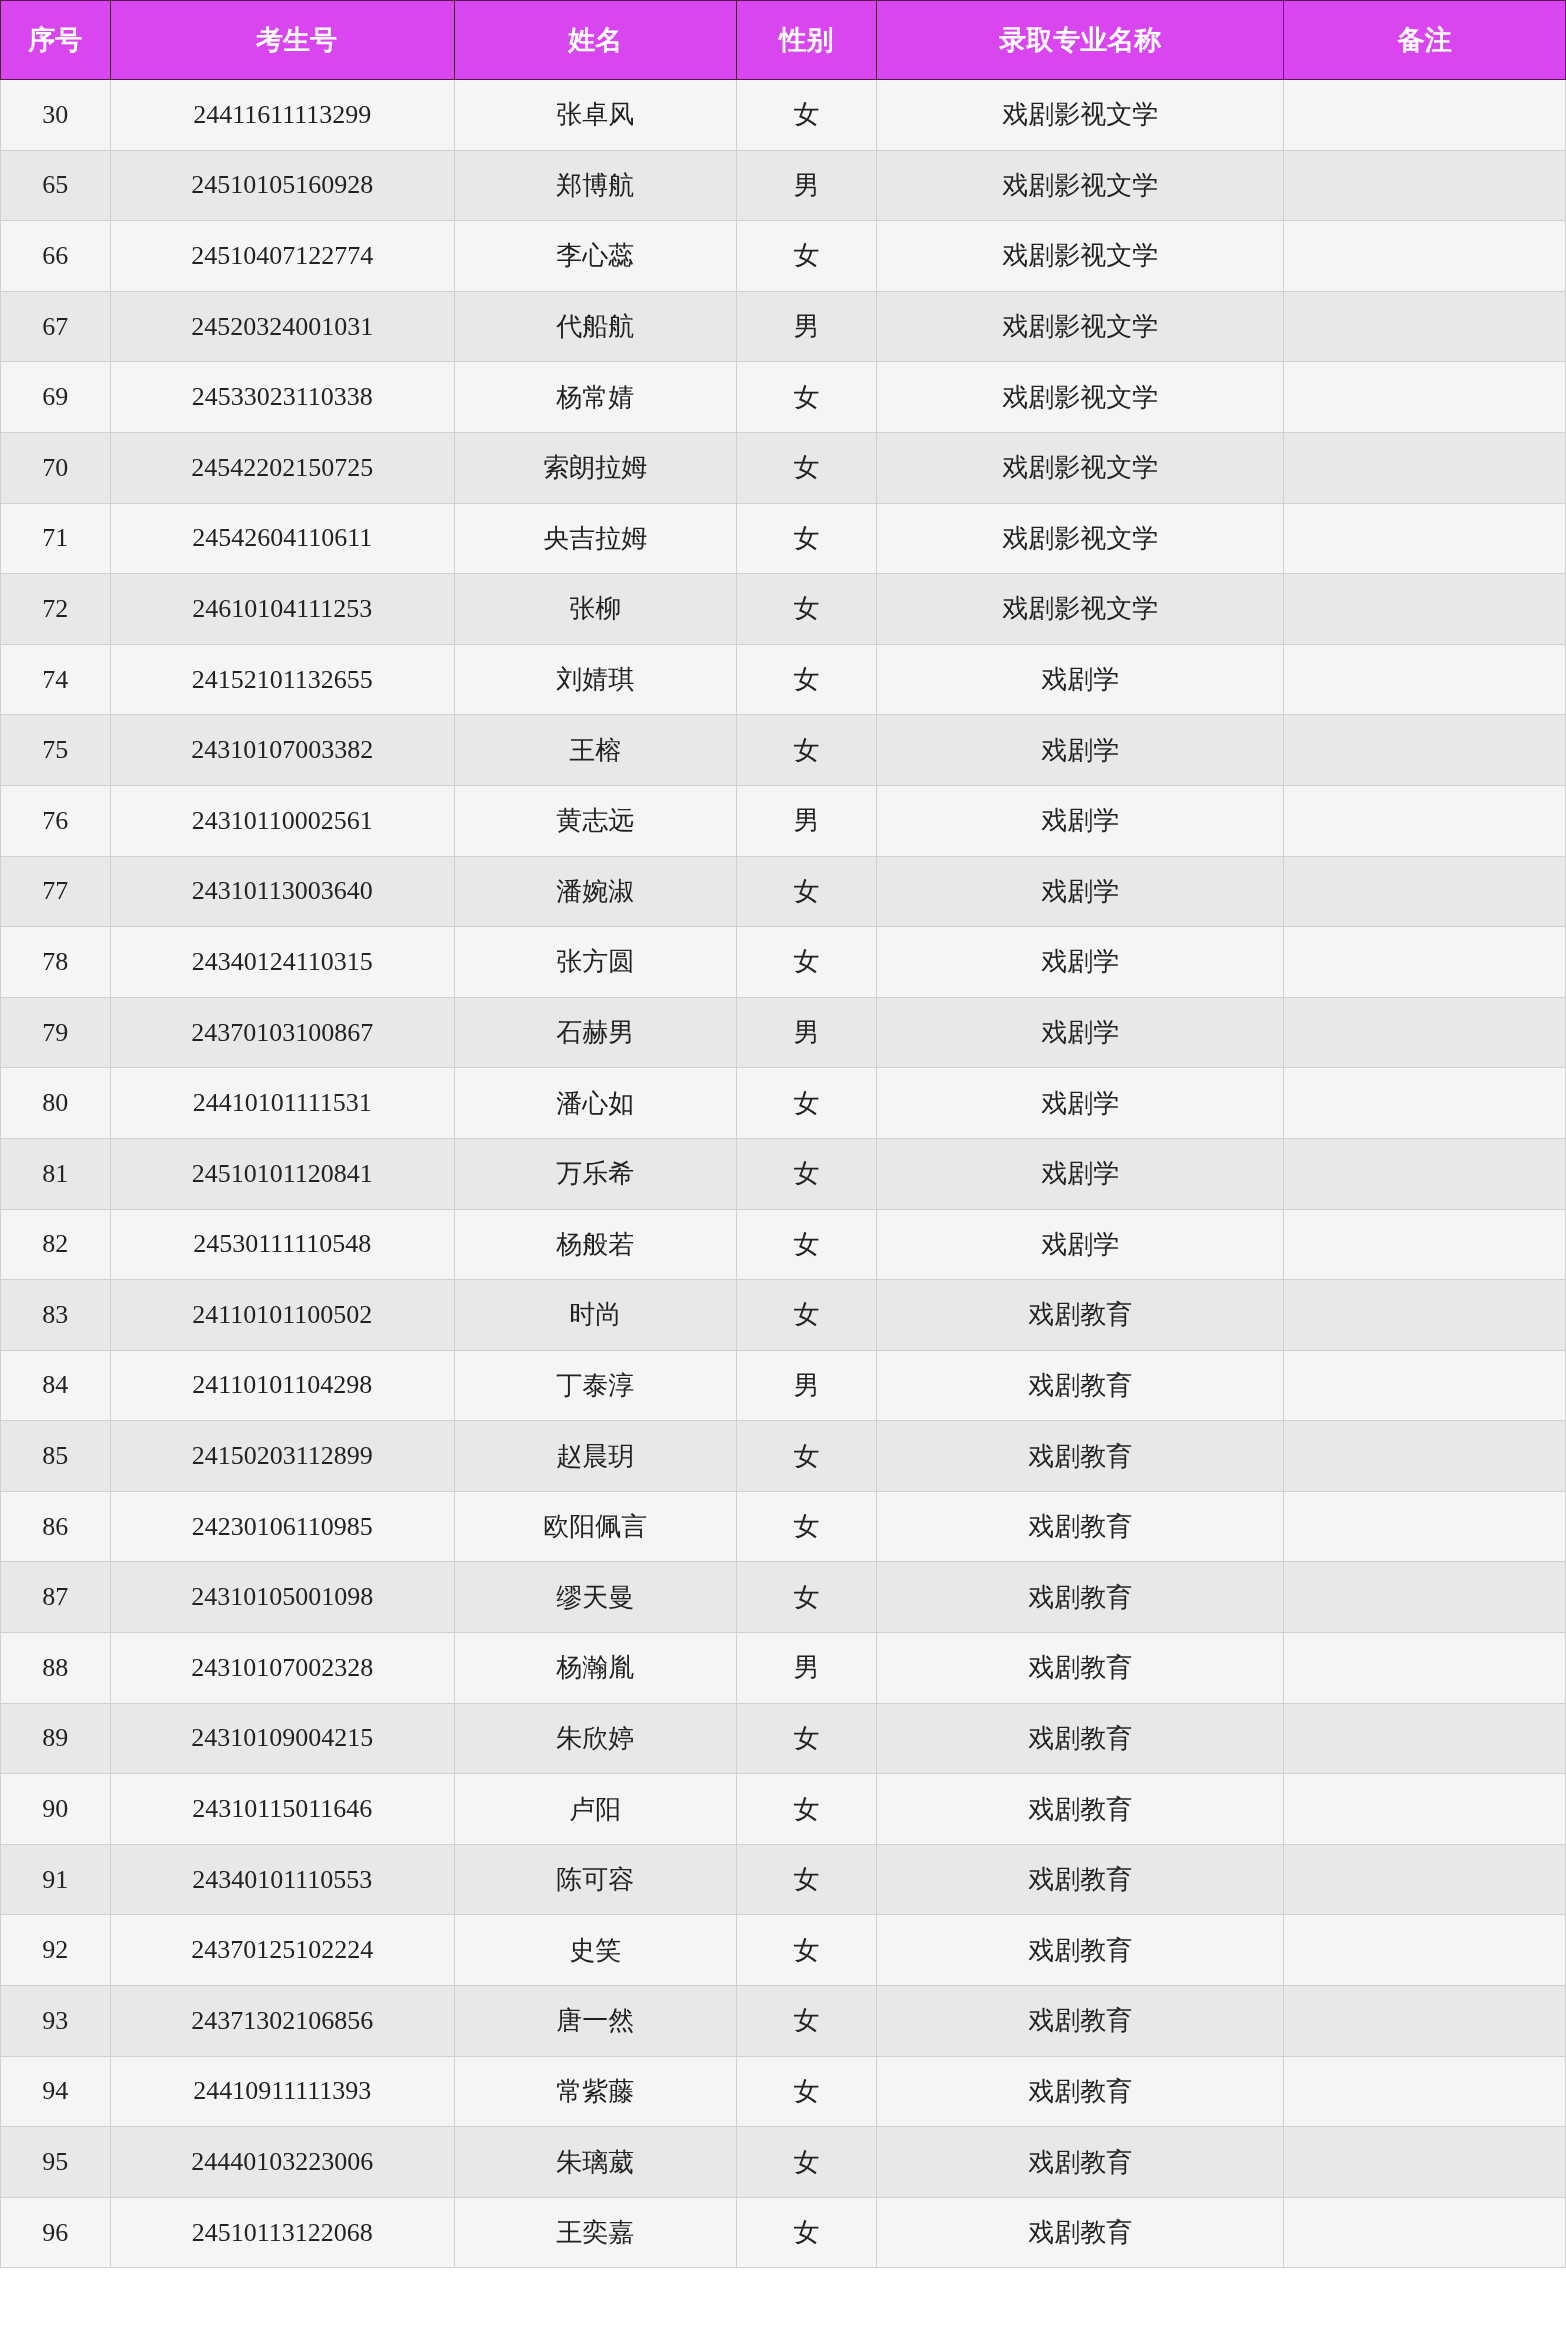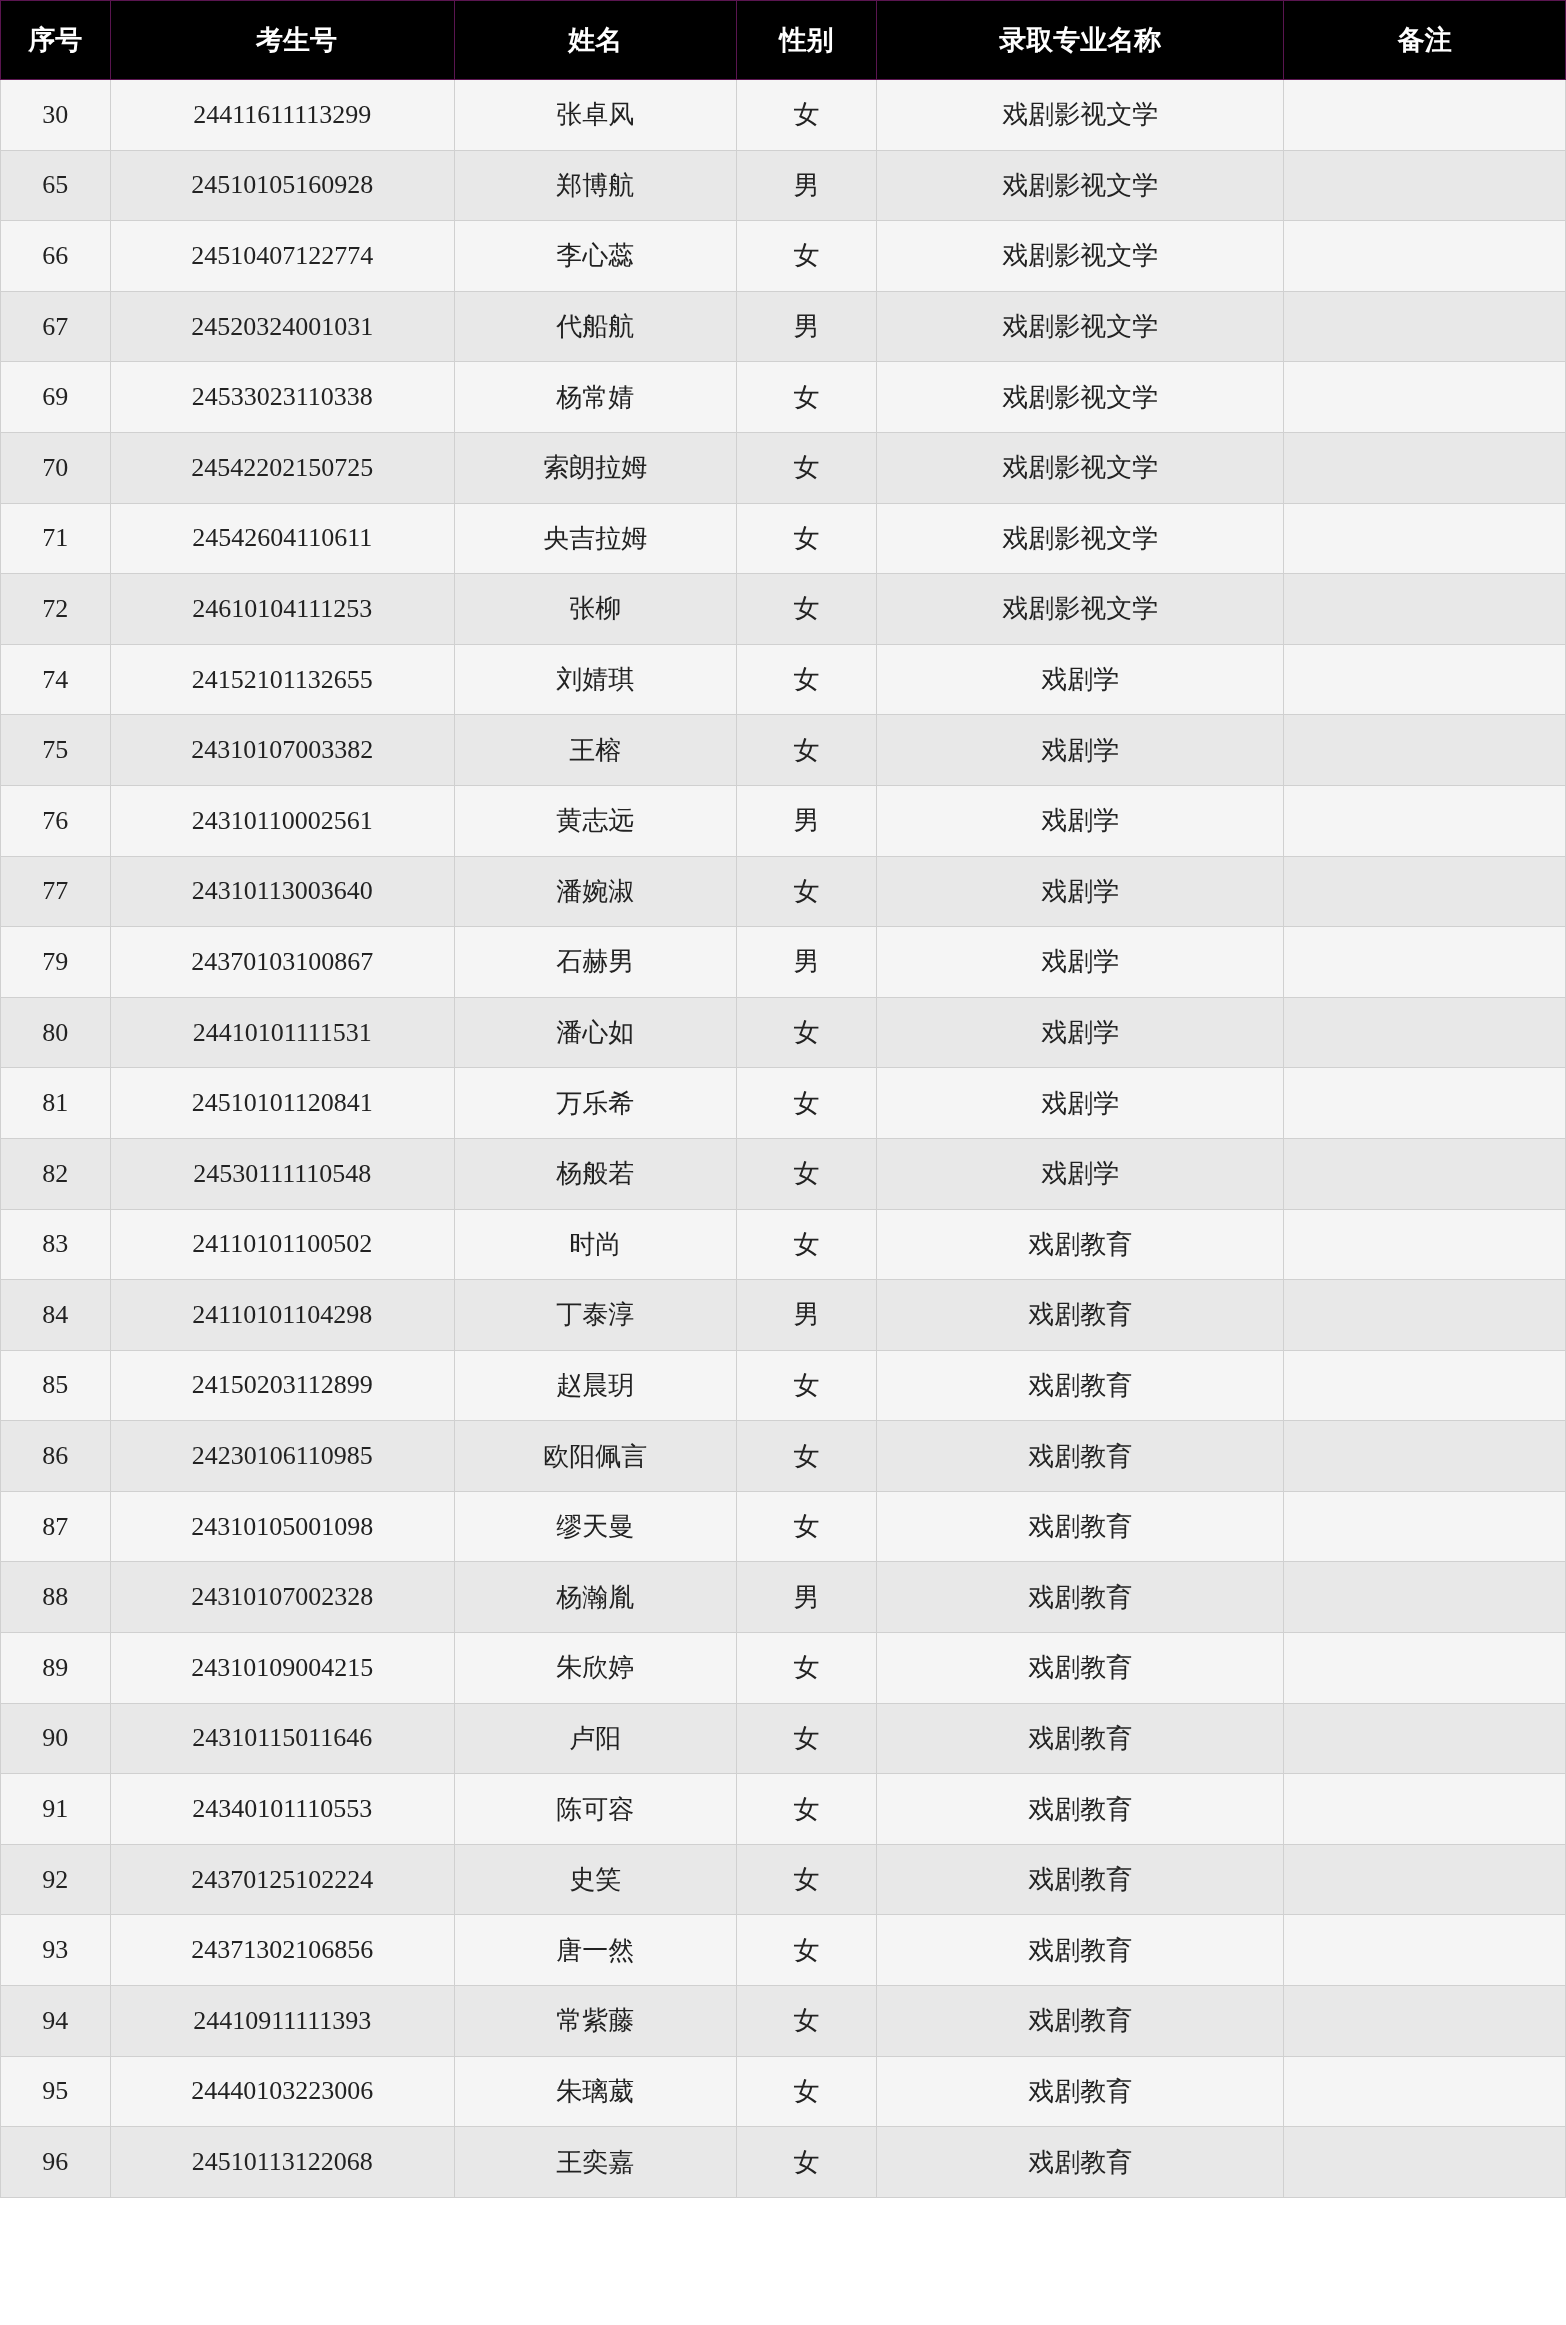--- a/index.html
+++ b/index.html
@@ -16,21 +16,21 @@
       width: 100%;
       max-width: 1567px;
       margin: 0 auto;
     }
     table {
       width: 100%;
       border-collapse: collapse;
       font-size: 27px;
     }
     thead tr {
-      background-color: #000000;
+      background-color: #d946ef;
       color: #ffffff;
     }
     thead th {
       padding: 21px 9.6px;
       text-align: center;
       font-weight: bold;
       border: 1px solid #5a1550;
       font-size: 27px;
     }
     tbody tr:nth-child(odd) {
@@ -159,20 +159,28 @@
         </tr>
         <tr>
           <td>77</td>
           <td>24310113003640</td>
           <td>潘婉淑</td>
           <td>女</td>
           <td>戏剧学</td>
           <td></td>
         </tr>
         <tr>
+          <td>78</td>
+          <td>24340124110315</td>
+          <td>张方圆</td>
+          <td>女</td>
+          <td>戏剧学</td>
+          <td></td>
+        </tr>
+        <tr>
           <td>79</td>
           <td>24370103100867</td>
           <td>石赫男</td>
           <td>男</td>
           <td>戏剧学</td>
           <td></td>
         </tr>
         <tr>
           <td>80</td>
           <td>24410101111531</td>

